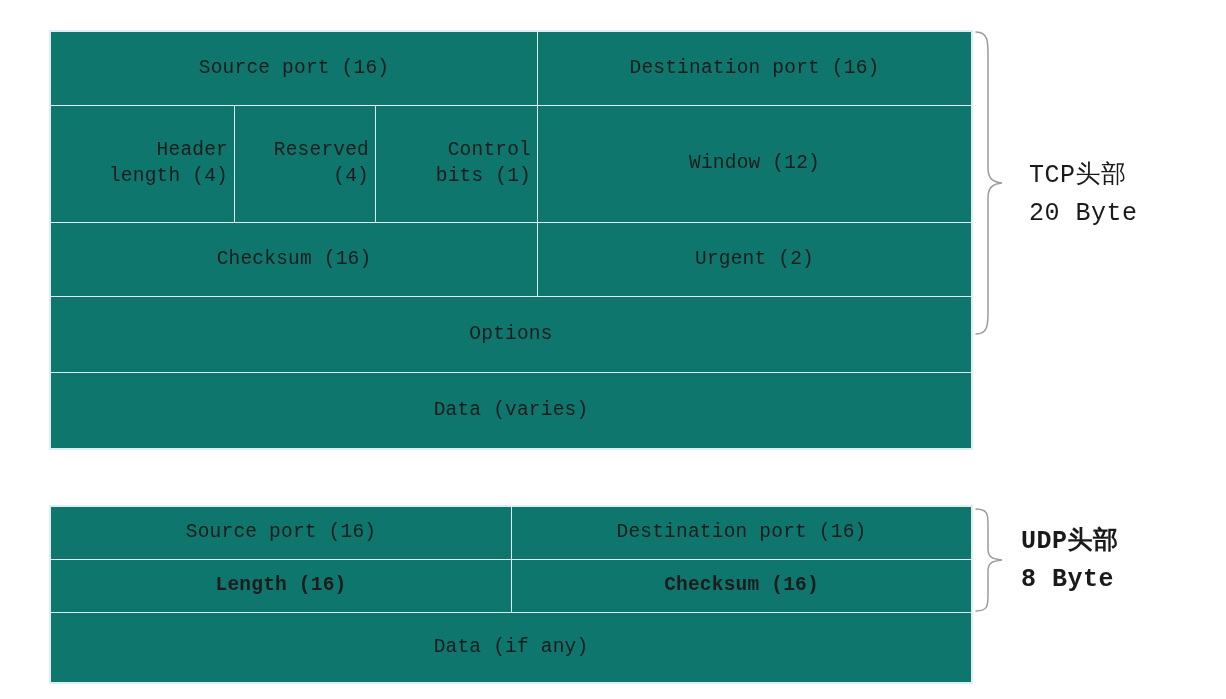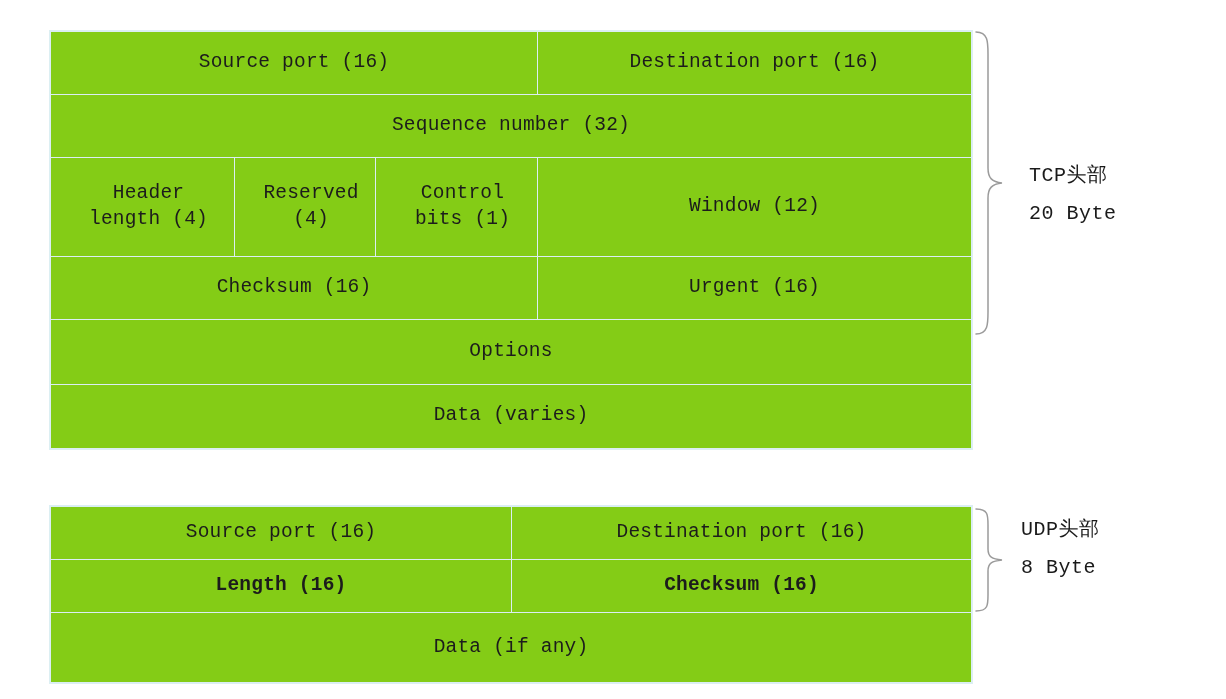--- a/index.html
+++ b/index.html
@@ -23,35 +23,35 @@
   
   .pkt-table {
     position: absolute;
     border-collapse: collapse;
     table-layout: fixed;
     background: #f2fafc;
     box-shadow: 0 0 0 1px #dceff3;
   }
 
   .pkt-table td {
-    background: #84cc16;
+    background: #0f766e;
     border: 1px solid #dbeef3;
     color: #1c1c1c;
     font-family: "Liberation Mono", "DejaVu Sans Mono", monospace;
     font-size: 19.5px;
     line-height: 1.32;
     text-align: center;
     vertical-align: middle;
     padding: 0 6px;
     letter-spacing: 0.2px;
     white-space: pre-line;
   }
 
   .pkt-table td.left {
-    text-align: center;
+    text-align: right;
     padding-left: 18px;
   }
 
   
   #tcp-table {
     left: 50px;
     top: 31px;
     width: 921px;
     height: 418px;
   }
@@ -76,60 +76,57 @@
     stroke-linecap: round;
   }
   #tcp-brace { left: 972px; top: 28px; width: 40px; height: 310px; }
   #udp-brace { left: 972px; top: 505px; width: 40px; height: 110px; }
 
   
   .side-label {
     position: absolute;
     color: #1a1a1a;
     font-family: "Liberation Mono", "DejaVu Sans Mono", monospace;
-    font-size: 20px;
+    font-size: 25px;
     line-height: 38px;
     white-space: pre-line;
     letter-spacing: 0.5px;
   }
   #tcp-label { left: 1029px; top: 157px; }
-  #udp-label { left: 1021px; top: 511px; }
+  #udp-label { left: 1021px; top: 523px; font-weight: bold; }
 </style>
 </head>
 <body>
 
 <div class="diagram">
 
   <table id="tcp-table" class="pkt-table">
     <colgroup>
       <col style="width:184px">
       <col style="width:141px">
       <col style="width:162px">
       <col style="width:434px">
     </colgroup>
     <tbody id="tcp-body">
         <tr style="height: 53px;">
           <td colspan="3">Source port (16)</td>
           <td>Destination port (16)</td>
         </tr>
-        <tr style="height: 53px;">
-          <td colspan="4">Sequence number (32)</td>
-        </tr>
         <tr style="height: 83px;">
           <td class="left">Header
 length (4)</td>
           <td class="left">Reserved
 (4)</td>
           <td class="left">Control
 bits (1)</td>
           <td>Window (12)</td>
         </tr>
         <tr style="height: 53px;">
           <td colspan="3">Checksum (16)</td>
-          <td>Urgent (16)</td>
+          <td>Urgent (2)</td>
         </tr>
         <tr style="height: 54px; padding-left: 18px;">
           <td colspan="4">Options</td>
         </tr>
         <tr style="height: 54px;">
           <td colspan="4">Data (varies)</td>
         </tr>
       </tbody>
   </table>
 

